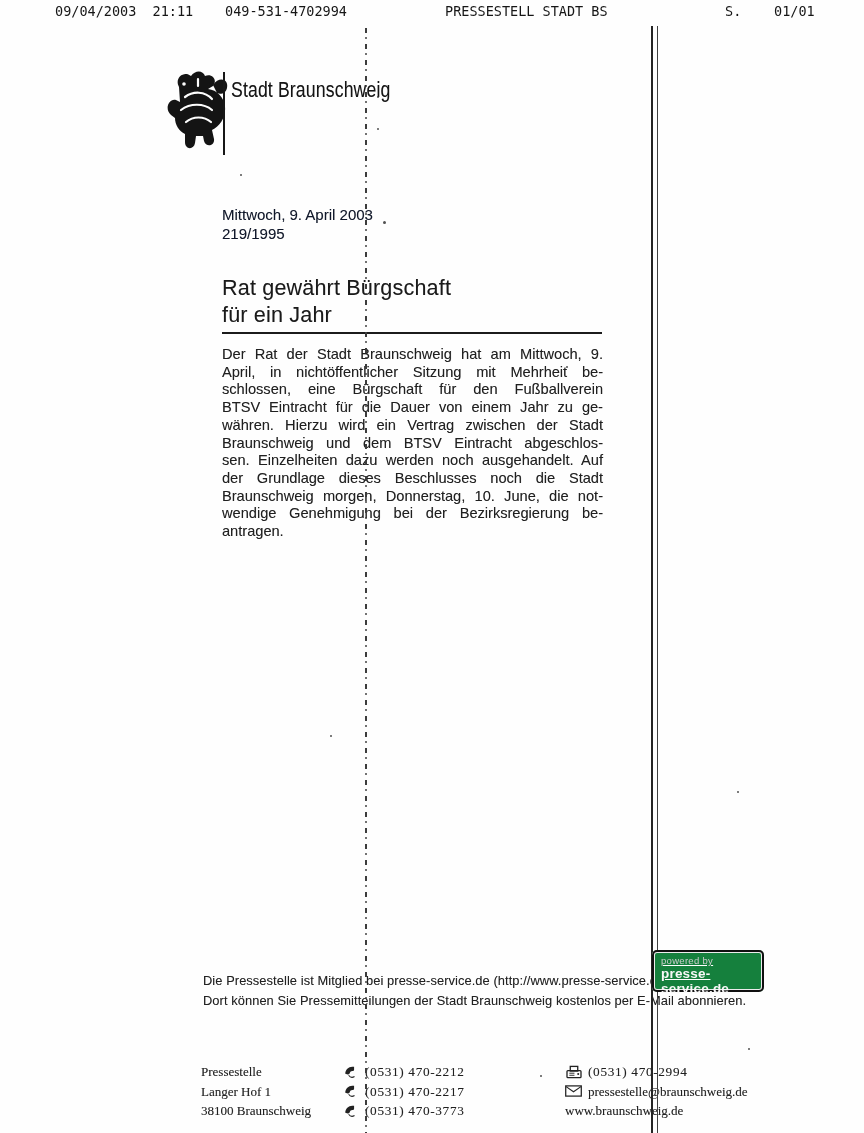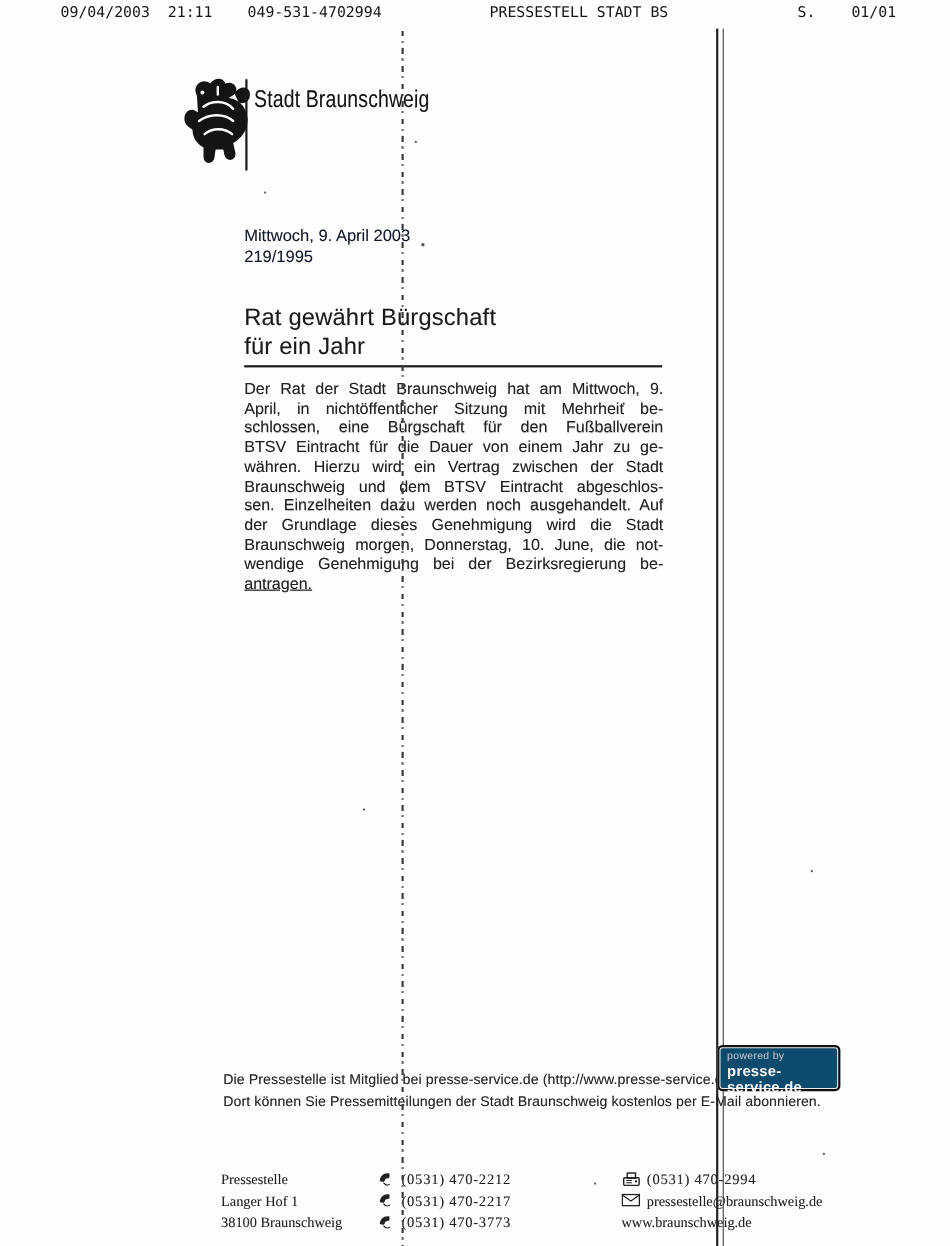--- a/index.html
+++ b/index.html
@@ -41,29 +41,29 @@
 
   .headline {
     left:222px; top:275px; font-size:21.5px; line-height:27px;
     color:#1a1a1a; letter-spacing:.2px;
   }
   .headline-rule { left:222px; top:332px; width:380px; height:2px; background:#1b1b1b; }
 
   .body-copy { left:222px; top:346px; width:381px; font-size:14.6px;
     line-height:17.7px; color:#202020; }
   .body-line { text-align:justify; text-align-last:justify; word-spacing:.5px; }
-  .body-line:last-child { text-align-last:left;text-decoration:underline; }
+  .body-line:last-child { text-align-last:left; }
 
   .member-line { left:203px; font-size:12.8px; color:#222; white-space:nowrap; letter-spacing:.1px; }
 
   .badge {
     left:652px; top:950px; width:112px; height:42px; z-index:3;
-    background:#0c4a6e; border-radius:5px; box-sizing:border-box;
+    background:#15803d; border-radius:5px; box-sizing:border-box;
     box-shadow:inset 0 0 0 2px #101010, inset 0 0 0 3px #ececec;
-    padding:5px 0 0 9px; color:#fff;
+    padding:5px 0 0 9px; color:#fff;text-decoration:underline;
   }
   .badge-powered { font-size:9.5px; color:#cdcdcd; letter-spacing:.3px; }
   .badge-brand { font-size:13.5px; font-weight:bold; color:#f8f8f8; letter-spacing:.2px; }
 
   .banner {
     left:198px; top:1017px; font-size:33px; font-weight:bold; color:#111;
     letter-spacing:12px; white-space:nowrap;
     text-shadow:0.9px 0 0 #111, -0.4px 0 0 #111;
   }
 
@@ -128,21 +128,21 @@
       <div class="body-line">schlossen, eine Bürgschaft für den Fußballverein</div>
 
       <div class="body-line">BTSV Eintracht für die Dauer von einem Jahr zu ge-</div>
 
       <div class="body-line">währen. Hierzu wird ein Vertrag zwischen der Stadt</div>
 
       <div class="body-line">Braunschweig und dem BTSV Eintracht abgeschlos-</div>
 
       <div class="body-line">sen. Einzelheiten dazu werden noch ausgehandelt. Auf</div>
 
-      <div class="body-line">der Grundlage dieses Genehmigung wird die Stadt</div>
+      <div class="body-line">der Grundlage dieses Beschlusses noch die Stadt</div>
 
       <div class="body-line">Braunschweig morgen, Donnerstag, 10. June, die not-</div>
 
       <div class="body-line">wendige Genehmigung bei der Bezirksregierung be-</div>
 
       <div class="body-line">antragen.</div>
     </div>
 
   <div class="abs member-line" style="top:973px">Die Pressestelle ist Mitglied bei presse-service.de (http://www.presse-service.de).</div>
   <div class="abs member-line" style="top:993px">Dort können Sie Pressemitteilungen der Stadt Braunschweig kostenlos per E-Mail abonnieren.</div>

